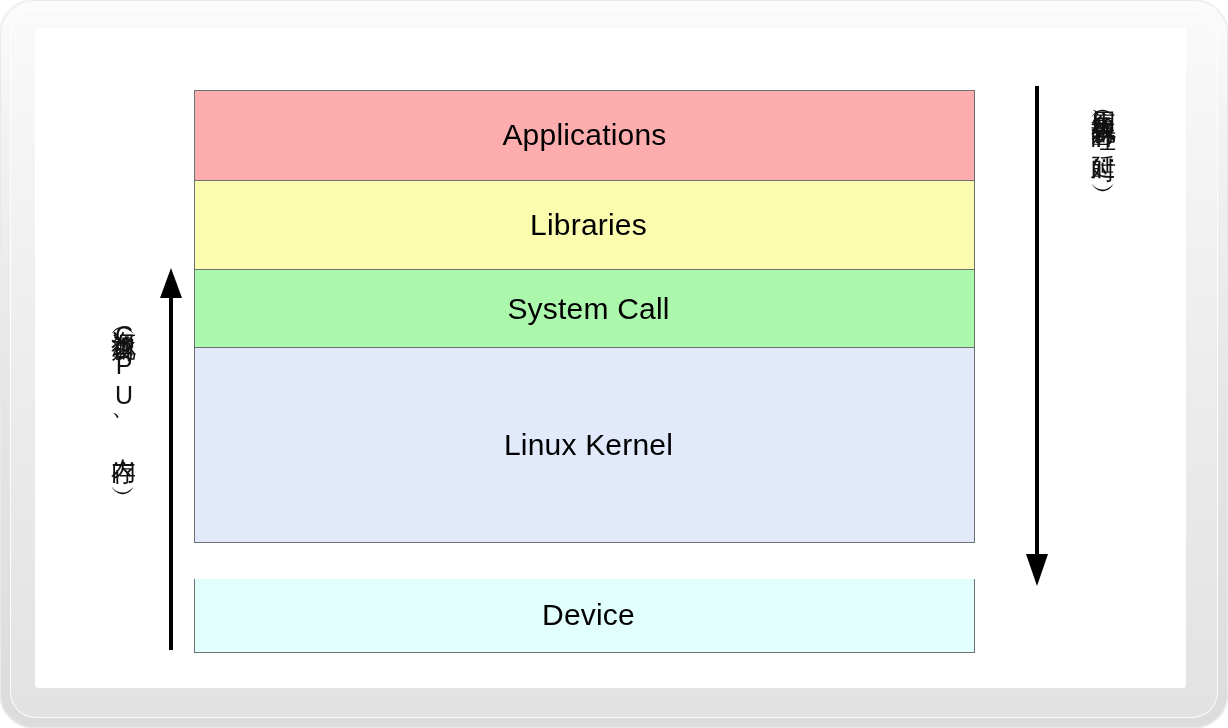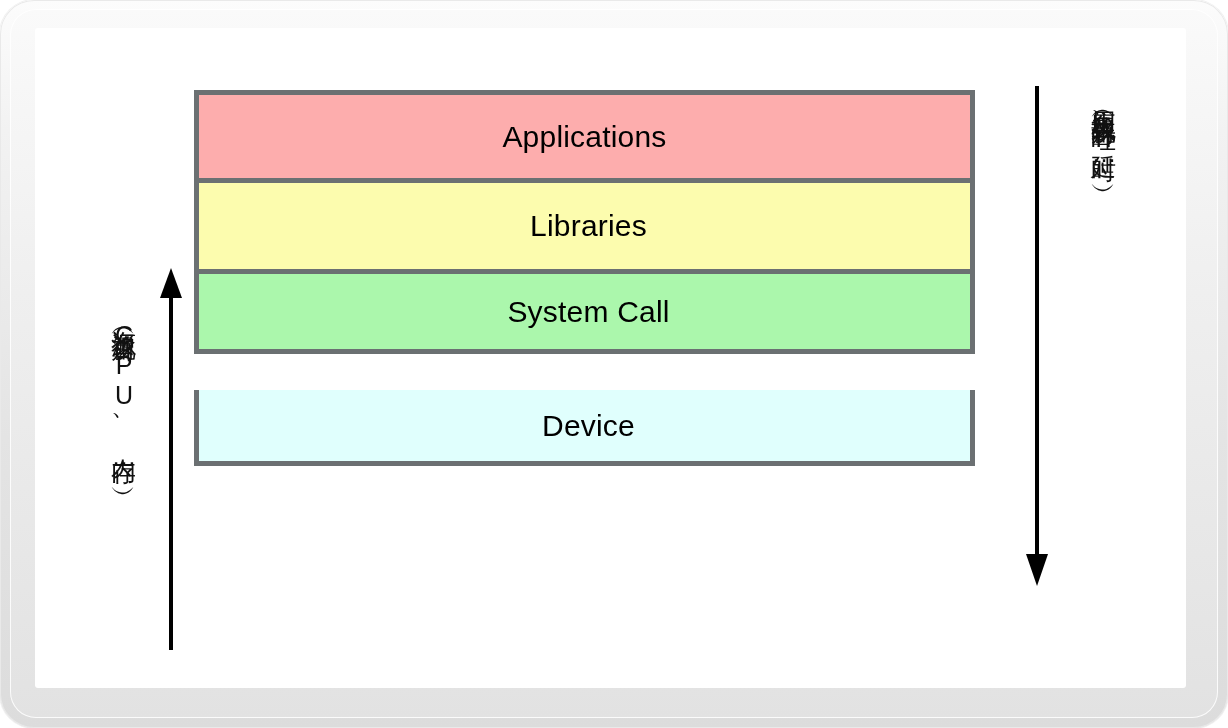--- a/index.html
+++ b/index.html
@@ -54,21 +54,21 @@
     left: 159px;   
     top: 62px;     
     width: 781px;  
     height: 563px; 
     display: flex;
     flex-direction: column;
     box-sizing: border-box;
   }
   .layer {
     box-sizing: border-box;
-    border: 5px solid #6d28d9;
+    border: 1px solid #6d28d9;
     display: flex;
     align-items: center;
     justify-content: center;
     color: #000000;
     font-size: 30px;
     font-weight: 400;
     letter-spacing: 0.2px;
     position: relative;
   }
   .layer + .layer { border-top: none; padding-left: 8px; }
@@ -114,20 +114,23 @@
     <div id="stack">
       <div class="layer layer-0" style="background: rgb(253, 173, 173); border-color: rgb(107, 112, 114);">
         <span>Applications</span>
       </div>
       <div class="layer layer-1" style="background: rgb(252, 252, 174); border-color: rgb(107, 112, 114);">
         <span>Libraries</span>
       </div>
       <div class="layer layer-2" style="background: rgb(171, 247, 172); border-color: rgb(107, 112, 114);">
         <span>System Call</span>
       </div>
+      <div class="layer layer-3" style="background: rgb(225, 233, 251); border-color: rgb(107, 112, 114);">
+        <span>Linux Kernel</span>
+      </div>
       <div class="layer layer-4" style="background: rgb(224, 255, 253); border-color: rgb(107, 112, 114);">
         <span>Device</span>
       </div>
     </div>
 
     <div id="left-arrow-wrap" class="arrow-svg">
       <svg width="32" height="382" viewBox="0 0 32 382" xmlns="http://www.w3.org/2000/svg">
         <line x1="16" y1="382" x2="16" y2="24" stroke="#000000" stroke-width="4"></line>
         <polygon points="16,0 27,30 5,30" fill="#000000"></polygon>
       </svg>

